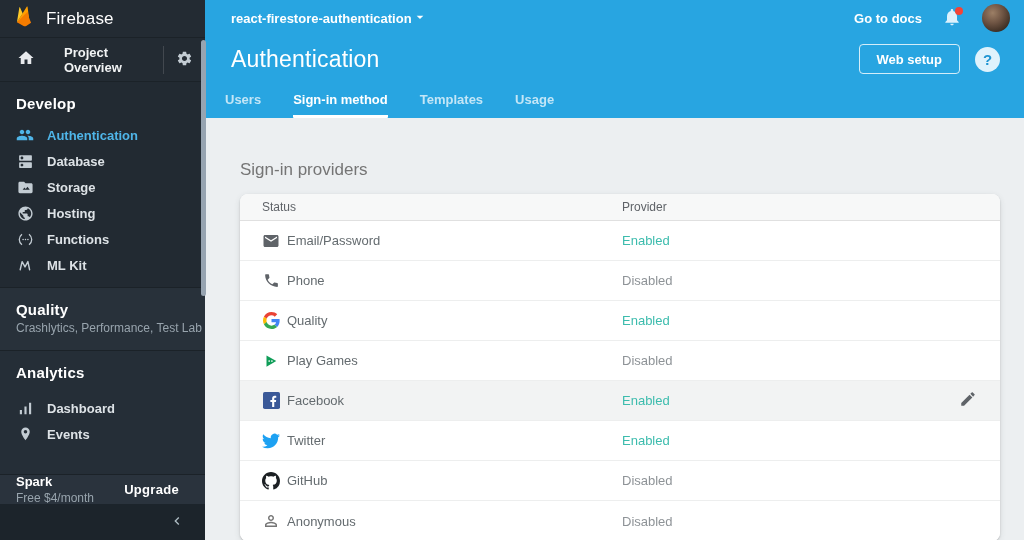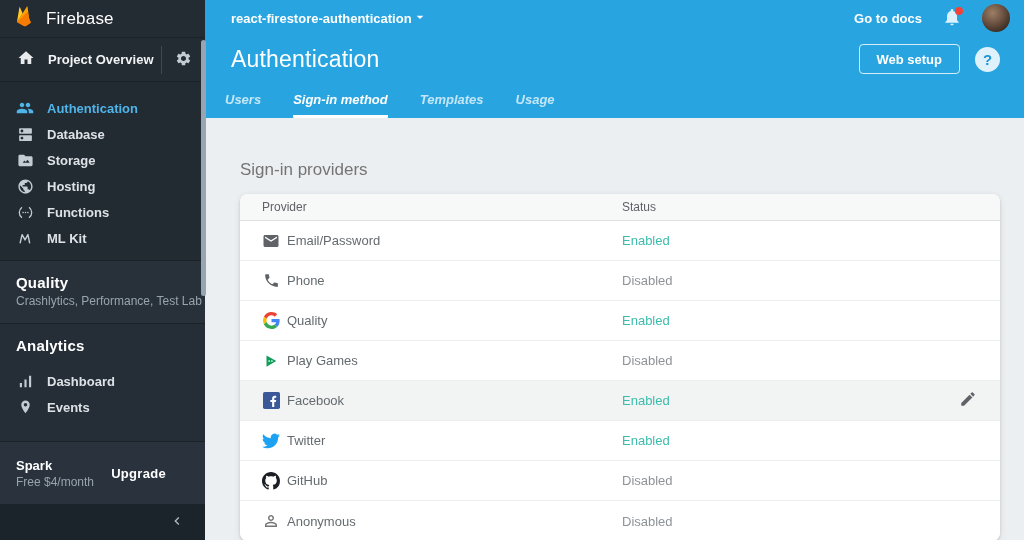--- a/index.html
+++ b/index.html
@@ -8,41 +8,41 @@
   .app { position:relative; display:flex; width:1024px; height:540px; }
 
   
   .sidebar { width:205px; flex:0 0 205px; background:#222A32; color:#E8EAED;
              display:flex; flex-direction:column; position:relative; }
   .brand { height:38px; display:flex; align-items:center; gap:13px;
            padding-left:15px; background:#232B33; border-bottom:1px solid #1B2228; }
   .brand-name { font-size:17px; font-weight:500; color:#fff; letter-spacing:.2px; }
   .project-row { height:44px; display:flex; align-items:center; padding-left:17px;
                  background:#232B33; border-bottom:1px solid #1B2228; }
-  .project-row .label { font-size:13px; font-weight:700; color:#F1F3F4; margin-left:13px; }
+  .project-row .label { font-size:13px; font-weight:700; color:#F1F3F4; margin-left:29px; }
   .gear-btn { margin-left:auto; width:44px; height:28px; display:flex; align-items:center;
               justify-content:center; border-left:1px solid rgba(255,255,255,.14);
               background:transparent; border-top:none; border-right:none; border-bottom:none;
               cursor:pointer; }
   .section { padding:13px 0 9px; }
   .section.develop { background:#222A32; border-bottom:1px solid #1B2228; }
   .section.quality { background:#28313A; border-bottom:1px solid #1B2228; padding-bottom:15px; }
   .section.analytics { background:#252E37; flex:1; overflow:hidden; }
   .section-title { font-size:15px; font-weight:700; color:#FFFFFF; padding-left:16px;
                    margin-bottom:10px; letter-spacing:.2px; }
   .section-sub { font-size:12px; color:#98A4AD; padding-left:16px; margin-top:-3px; }
   .nav-item { height:26px; display:flex; align-items:center; padding-left:16px;
               cursor:pointer; color:#DDE2E6; }
   .nav-item .nicon { width:18px; height:18px; display:flex; align-items:center;
                      justify-content:center; color:#C3CCD3; }
   .nav-item .nlabel { margin-left:13px; font-size:13px; font-weight:700; }
   .nav-item.active { color:#4FB5E8; }
   .nav-item.active .nicon { color:#4FB5E8; }
-  .plan { height:63px; background:#2A333D; border-top:1px solid #1B2228;
-          display:flex; align-items:center; padding:0 27px 0 16px; }
+  .plan { height:30px; background:#2A333D; border-top:1px solid #1B2228;
+          display:flex; align-items:center; padding:0 14px 0 16px; }
   .plan-name { font-size:13px; font-weight:700; color:#fff; }
   .plan-detail { font-size:12px; color:#98A4AD; margin-top:2px; }
   .upgrade-btn { margin-left:auto; background:transparent; border:none; color:#fff;
                  font-size:13px; font-weight:700; cursor:pointer; padding:8px 12px;
                  font-family:inherit; letter-spacing:.3px; }
   .collapse-bar { height:36px; background:#1C242B; display:flex; align-items:center;
                   justify-content:flex-end; padding-right:20px; }
   .collapse-btn { background:none; border:none; cursor:pointer; color:#B0BEC5;
                   display:flex; align-items:center; }
   .side-scrollbar { position:absolute; left:201px; top:40px; width:5px; height:256px;
@@ -70,21 +70,21 @@
   .websetup-btn { height:30px; padding:0 17px; border:1px solid rgba(255,255,255,.8);
                   border-radius:4px; background:transparent; color:#fff; font-size:13px;
                   font-weight:700; cursor:pointer; font-family:inherit; }
   .help-circle { width:25px; height:25px; border-radius:50%; background:#DFF2FC;
                  border:none; color:#1E94D2; font-size:15px; font-weight:700;
                  cursor:pointer; display:flex; align-items:center; justify-content:center;
                  font-family:inherit; }
   .tabs { height:36px; display:flex; align-items:stretch; padding-left:20px; gap:32px; }
   .tab { display:flex; align-items:center; color:rgba(255,255,255,.72); font-size:13px;
          font-weight:700; cursor:pointer; border-bottom:3px solid transparent;
-         padding-top:2px;font-style:italic; }
+         padding-top:2px; }
   .tab.active { color:#fff; border-bottom:3px solid #fff; border-radius:1px; }
 
   
   .content { flex:1; background:#ECEFF1; padding:42px 24px 0 35px; overflow:hidden; }
   .section-label { font-size:17px; color:#757575; }
   .card { margin-top:14px; background:#fff; border-radius:8px; overflow:hidden;
           box-shadow:0 1px 2px rgba(0,0,0,.18), 0 2px 6px rgba(60,64,67,.12); }
   .thead, .trow { display:grid; grid-template-columns:360px 1fr 64px;
                   align-items:center; padding-left:22px; }
   .thead { height:27px; background:#F7F8F8; border-bottom:1px solid #E0E0E0;
@@ -129,20 +129,21 @@
       <button class="gear-btn">
         <span>
           <svg width="17" height="17" viewBox="0 0 24 24" fill="#C3CCD3">
               <path d="M19.14 12.94c.04-.3.06-.61.06-.94 0-.32-.02-.64-.07-.94l2.03-1.58c.18-.14.23-.41.12-.61l-1.92-3.32c-.12-.22-.37-.29-.59-.22l-2.39.96c-.5-.38-1.03-.7-1.62-.94l-.36-2.54c-.04-.24-.24-.41-.48-.41h-3.84c-.24 0-.43.17-.47.41l-.36 2.54c-.59.24-1.13.57-1.62.94l-2.39-.96c-.22-.08-.47 0-.59.22L2.74 8.87c-.12.21-.08.47.12.61l2.03 1.58c-.05.3-.09.63-.09.94s.02.64.07.94l-2.03 1.58c-.18.14-.23.41-.12.61l1.92 3.32c.12.22.37.29.59.22l2.39-.96c.5.38 1.03.7 1.62.94l.36 2.54c.05.24.24.41.48.41h3.84c.24 0 .44-.17.47-.41l.36-2.54c.59-.24 1.13-.56 1.62-.94l2.39.96c.22.08.47 0 .59-.22l1.92-3.32c.12-.22.07-.47-.12-.61l-2.01-1.58zM12 15.6c-1.98 0-3.6-1.62-3.6-3.6s1.62-3.6 3.6-3.6 3.6 1.62 3.6 3.6-1.62 3.6-3.6 3.6z"></path>
             </svg>
         </span>
       </button>
     </div>
 
     <div class="section develop">
+      <div class="section-title">Develop</div>
 
       <div class="nav-item active">
         <span class="nicon">
           <svg width="18" height="18" viewBox="0 0 24 24" fill="currentColor">
               <path d="M16 11c1.66 0 2.99-1.34 2.99-3S17.66 5 16 5c-1.66 0-3 1.34-3 3s1.34 3 3 3zm-8 0c1.66 0 2.99-1.34 2.99-3S9.66 5 8 5C6.34 5 5 6.34 5 8s1.34 3 3 3zm0 2c-2.33 0-7 1.17-7 3.5V19h14v-2.5c0-2.33-4.67-3.5-7-3.5zm8 0c-.29 0-.62.02-.97.05 1.16.84 1.97 1.97 1.97 3.45V19h6v-2.5c0-2.33-4.67-3.5-7-3.5z"></path>
             </svg>
         </span>
         <span class="nlabel">Authentication</span>
       </div>
 
@@ -286,22 +287,22 @@
         <div class="tab">Templates</div>
         <div class="tab">Usage</div>
       </nav>
     </header>
 
     <section class="content">
       <div class="section-label">Sign-in providers</div>
 
       <div class="card">
         <div class="thead">
+          <span>Status</span>
           <span>Provider</span>
-          <span>Status</span>
           <span></span>
         </div>
 
         <div class="trow">
           <div class="pcell">
             <span class="picon">
               <svg width="18" height="18" viewBox="0 0 24 24" fill="#5F6368">
                   <path d="M20 4H4c-1.1 0-1.99.9-1.99 2L2 18c0 1.1.9 2 2 2h16c1.1 0 2-.9 2-2V6c0-1.1-.9-2-2-2zm0 4l-8 5-8-5V6l8 5 8-5v2z"></path>
                 </svg>
             </span>

